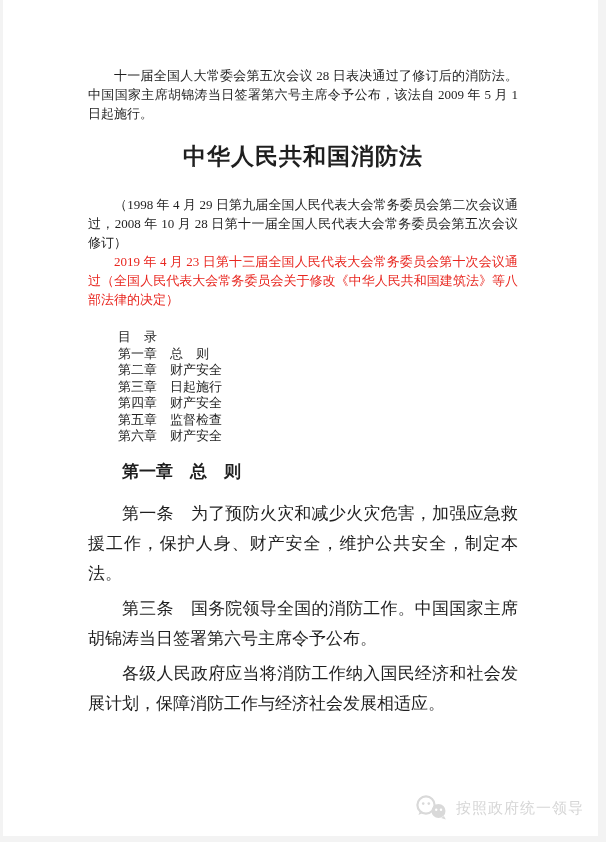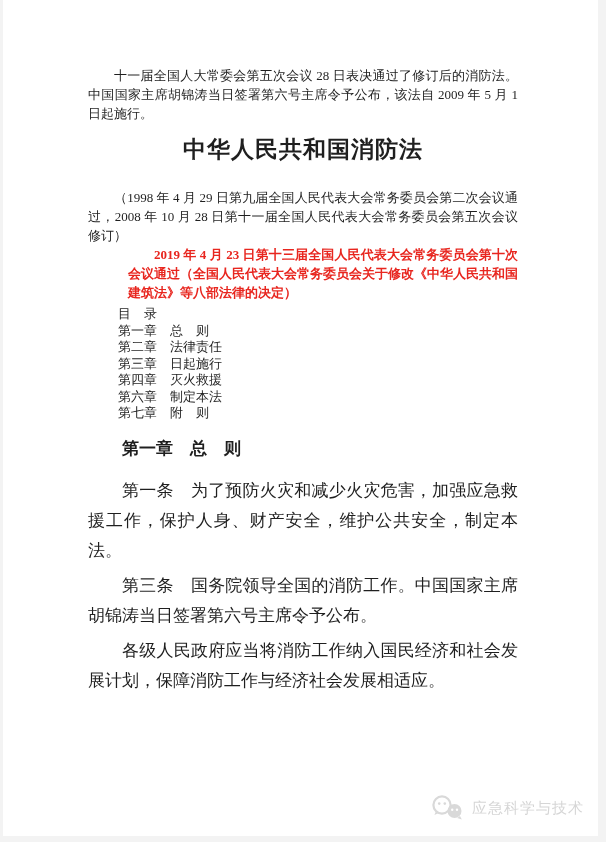--- a/index.html
+++ b/index.html
@@ -22,35 +22,34 @@
   }
   p { margin: 0; }
   .small-text {
     font-size: 13px;
     line-height: 19px;
     text-align: justify;
     text-justify: inter-ideograph;
   }
   .indent-2 { text-indent: 2em; }
   .doc-title {
-    margin-top: 11px;
+    margin-top: 18px;
     font-size: 23px;
     line-height: 31px;
     font-weight: bold;
     text-align: center;
     letter-spacing: 1px;
   }
   .enactment-note { margin-top: 23px; }
   .revision-note {
-    font-weight: bold;
+    font-weight: normal;
     color: var(--red);
-    margin-left: 40px;
   }
   .toc {
-    margin-top: 4px;
+    margin-top: 20px;
     padding-left: 30px;
     font-size: 13px;
     line-height: 16.5px;
   }
   .chapter-heading {
     margin-top: 14px;
     font-size: 17px;
     line-height: 26px;
     font-weight: bold;
     text-indent: 2em;
@@ -88,25 +87,25 @@
 
     <h1 class="doc-title">中华人民共和国消防法</h1>
 
     <p class="small-text indent-2 enactment-note">（1998 年 4 月 29 日第九届全国人民代表大会常务委员会第二次会议通过，2008 年 10 月 28 日第十一届全国人民代表大会常务委员会第五次会议修订）</p>
 
     <p class="small-text indent-2 revision-note">2019 年 4 月 23 日第十三届全国人民代表大会常务委员会第十次会议通过（全国人民代表大会常务委员会关于修改《中华人民共和国建筑法》等八部法律的决定）</p>
 
     <div class="toc">
       <div>目　录</div>
       <div>第一章　总　则</div>
-      <div>第二章　法律责任</div>
+      <div>第二章　财产安全</div>
       <div>第三章　日起施行</div>
-      <div>第四章　灭火救援</div>
-      <div>第六章　制定本法</div>
-      <div>第七章　附　则</div>
+      <div>第四章　财产安全</div>
+      <div>第五章　监督检查</div>
+      <div>第六章　财产安全</div>
     </div>
 
     <h2 class="chapter-heading">第一章　总　则</h2>
 
     <p class="body-para first">第一条　为了预防火灾和减少火灾危害，加强应急救援工作，保护人身、财产安全，维护公共安全，制定本法。</p>
 
 
     <p class="body-para">第三条　国务院领导全国的消防工作。中国国家主席胡锦涛当日签署第六号主席令予公布。</p>
 
     <p class="body-para">各级人民政府应当将消防工作纳入国民经济和社会发展计划，保障消防工作与经济社会发展相适应。</p>
@@ -119,15 +118,15 @@
       <circle cx="12" cy="11" r="8.6" fill="#ffffff" stroke="#d9d9d9" stroke-width="2.2"></circle>
       <path d="M6 17 L4.4 21 L9 19 Z" fill="#d9d9d9"></path>
       <circle cx="9.2" cy="9.6" r="1.3" fill="#d9d9d9"></circle>
       <circle cx="14.8" cy="9.6" r="1.3" fill="#d9d9d9"></circle>
 
       <circle cx="24.5" cy="17" r="7" fill="#d9d9d9"></circle>
       <path d="M30 22 L31.8 25.4 L27.2 24 Z" fill="#d9d9d9"></path>
       <circle cx="22.2" cy="15.8" r="1.2" fill="#ffffff"></circle>
       <circle cx="27" cy="15.8" r="1.2" fill="#ffffff"></circle>
     </svg>
-    <span>应急科学与技术</span>
+    <span>按照政府统一领导</span>
   </div>
 </div>
 
 </body></html>

